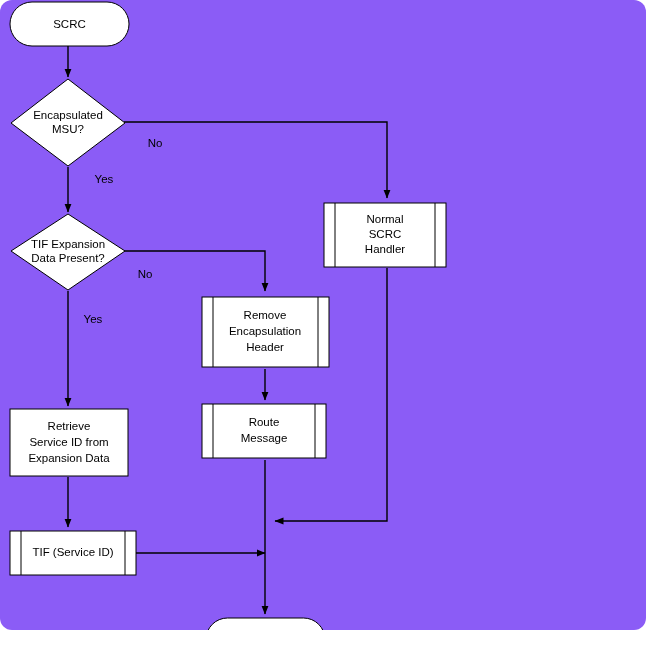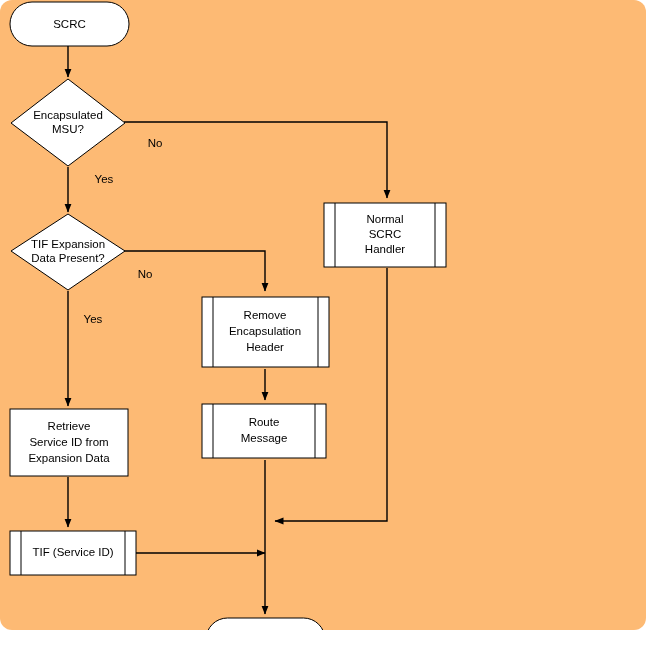--- a/index.html
+++ b/index.html
@@ -7,21 +7,21 @@
     padding: 0;
     background: #ffffff;
   }
   body {
     font-family: "Liberation Sans", sans-serif;
   }
   #canvas {
     position: relative;
     width: 646px;
     height: 630px;
-    background: #fdba74;
+    background: #8b5cf6;
     overflow: hidden;
     border-radius: 12px;
   }
   svg.flow {
     position: absolute;
     left: 0;
     top: 0;
     width: 646px;
     height: 663px;
   }

